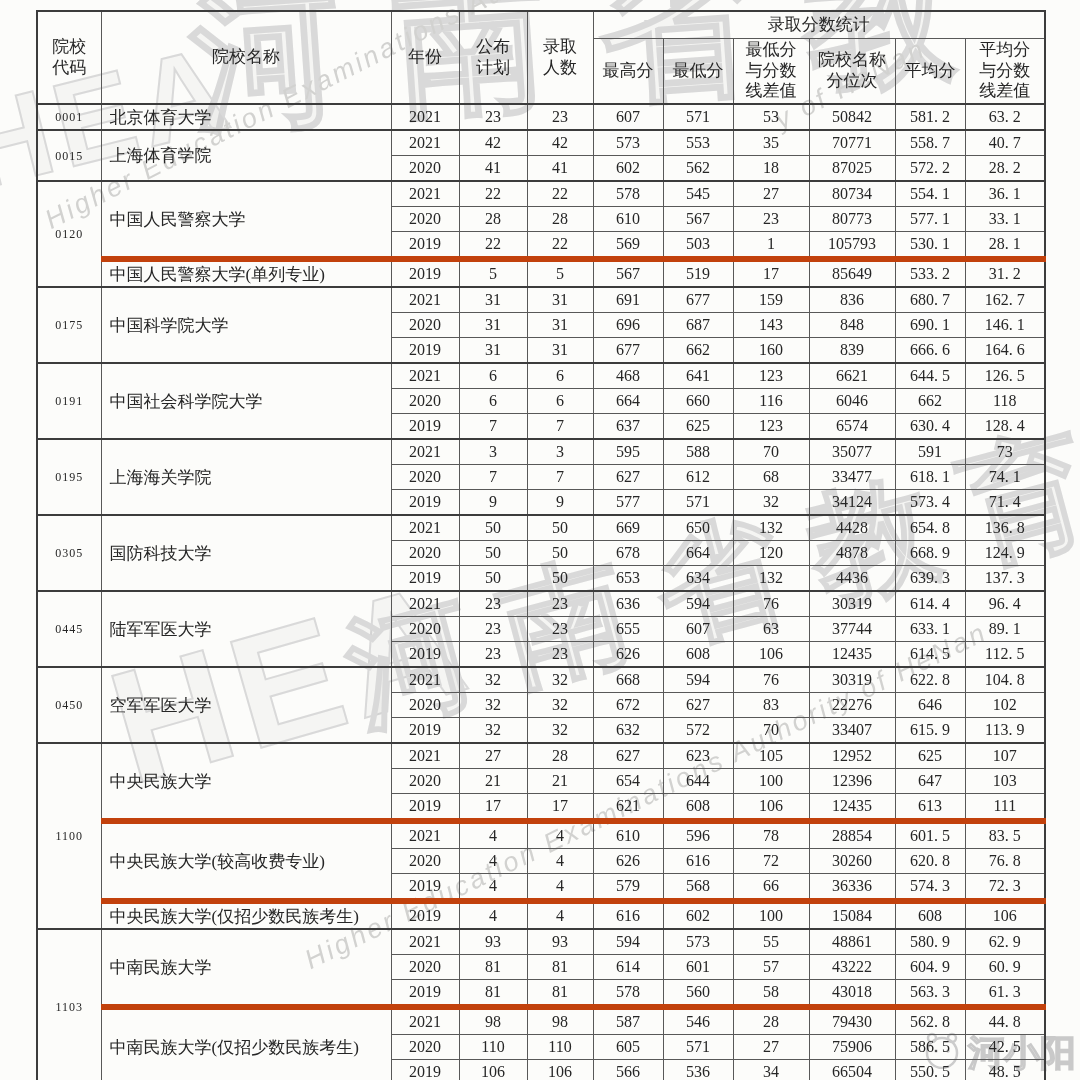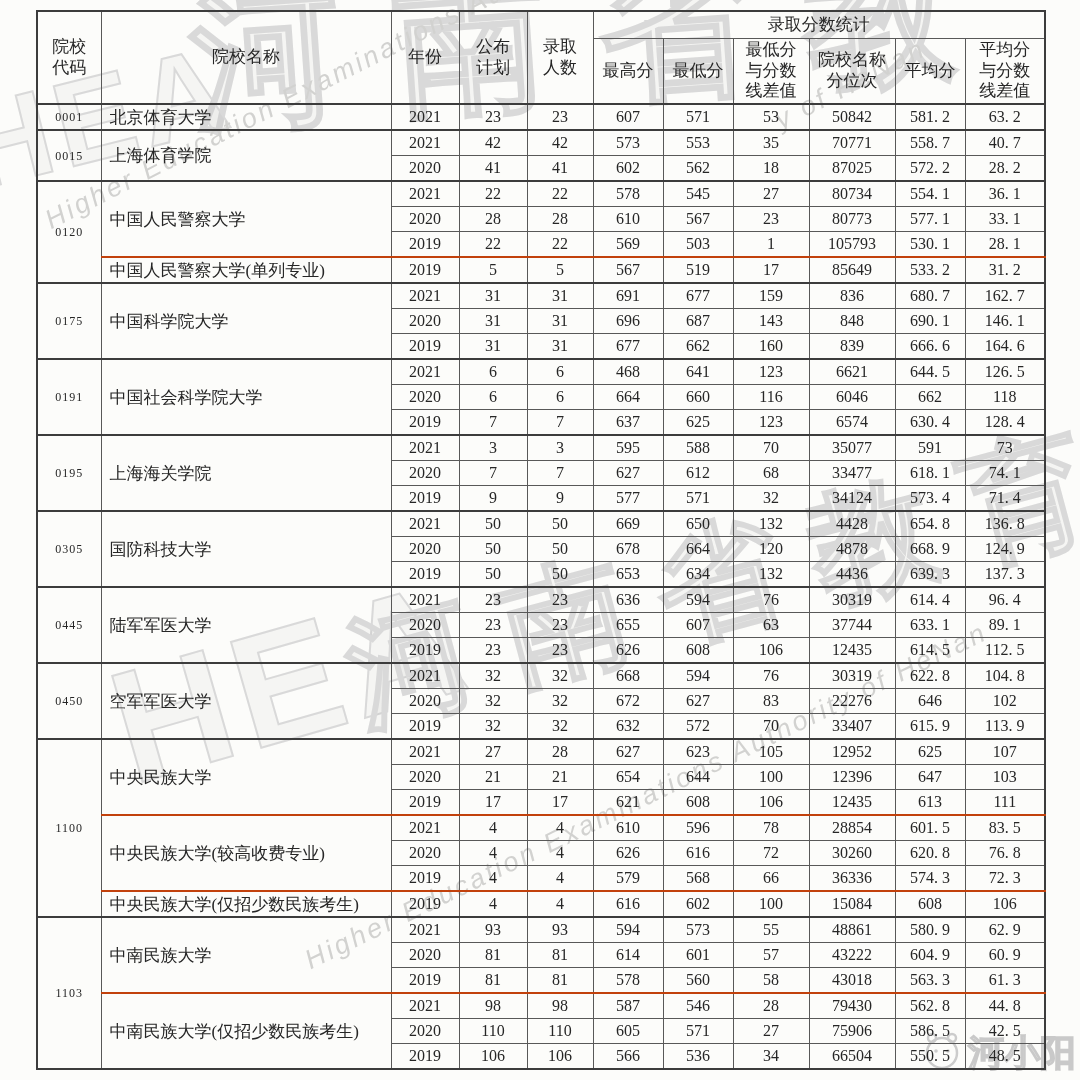--- a/index.html
+++ b/index.html
@@ -29,21 +29,21 @@
   .score th,.score td{border:1px solid #585858;color:#262626;text-align:center;
               padding:0 2px;overflow:hidden;}
   .score{border:2px solid #3c3c3c;}
   .score thead th{font-weight:normal;white-space:pre-line;font-size:17px;line-height:1.22;}
   .score thead tr.h1 th{height:26px;margin-top:20px;}
   .score thead tr.h2 th{height:64px;}
   .score tbody td{height:24px;font-size:16px;line-height:1;}
   .score td.name{text-align:left;padding-left:8px;font-size:17px;}
   .score td.code{font-size:12px;letter-spacing:1px;}
   .score tbody tr.group-start td{border-top:2px solid #3c3c3c;}
-  .score tbody tr.school-start td{border-top:2px solid #c2410c;}
+  .score tbody tr.school-start td{border-top:6px solid #c2410c;}
 </style>
 </head>
 <body>
 
 <div class="page">
 
   <div class="wm wm-outline wm-top">河南省教</div>
   <div class="wm wm-outline wm-logo-top">HEA</div>
   <div class="wm wm-script wm-script1">Higher Education Examinations Authority of HeNan</div>
   <div class="wm wm-script wm-script-tr">y of HeNan</div>

